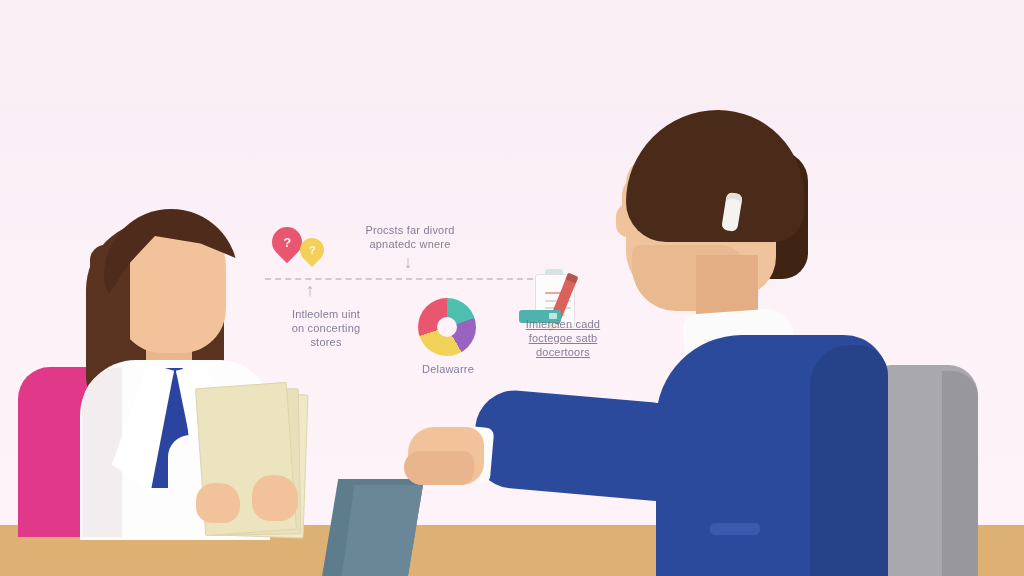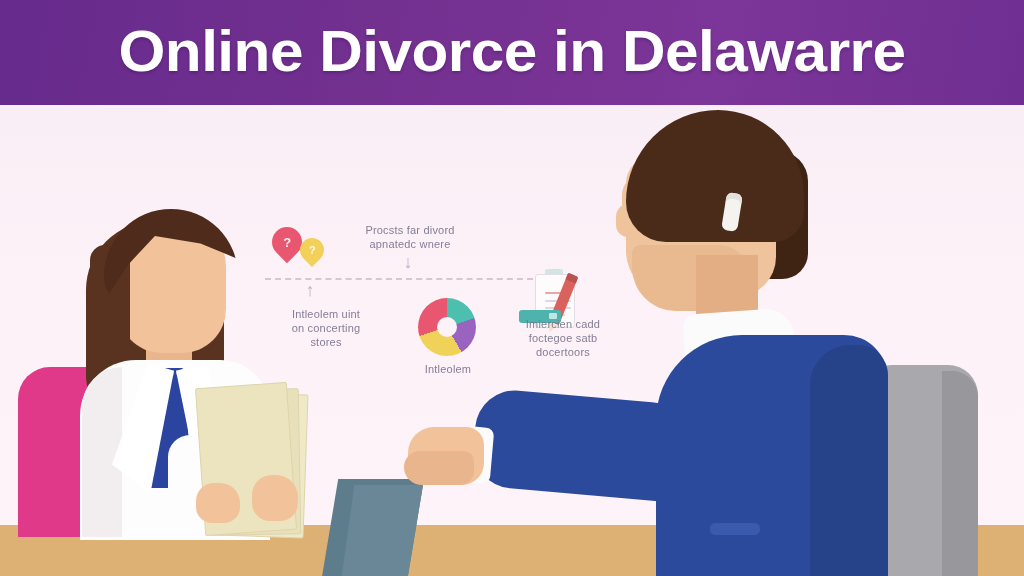--- a/index.html
+++ b/index.html
@@ -318,23 +318,20 @@
     position:absolute;left:22px;top:6px;width:92px;height:132px;
     background:#6a8797;
     clip-path:polygon(20% 0,100% 0,80% 100%,0 100%);
   }
 </style>
 </head>
 <body>
 
 <div id="stage">
 
-  <div id="banner">
-    <div id="banner-title">Online Divorce in Delawarre</div>
-  </div>
 
   <div id="scene">
 
     <div id="desk">
       
     </div>
 
     <div>
 
       <div id="pin-a" class="pin">
@@ -354,40 +351,40 @@
       <div class="arrow ig-text" style="left:290px;top:178px;width:40px;font-size:18px;color:#b0a5bb;">↑</div>
 
       <div class="ig-text" style="left:256px;top:202px;width:140px;">Intleolem uint
 on concerting
 stores</div>
 
       <div id="donut-wrap">
         <div id="donut"></div>
         <div id="donut-hole"></div>
       </div>
-      <div id="donut-label" class="ig-text">Intleolem</div>
+      <div id="donut-label" class="ig-text">Delawarre</div>
 
       <div id="clipboard">
         <div id="clip-top"></div>
         <div id="clip-paper">
           <div id="clip-l1" class="clip-line"></div>
           <div id="clip-l2" class="clip-line"></div>
           <div id="clip-l3" class="clip-line"></div>
           <div id="clip-l4" class="clip-line"></div>
         </div>
       </div>
       <div id="pencil">
         <div id="pencil-cap"></div>
         <div id="pencil-tip"></div>
       </div>
       <div id="teal-bar">
         <div id="teal-bar-dot"></div>
       </div>
 
-      <div class="ig-text" style="left:493px;top:212px;width:140px;">Imiercien cadd
+      <div class="ig-text" style="left:493px;top:212px;width:140px;text-decoration:underline;">Imiercien cadd
 foctegoe satb
 docertoors</div>
     </div>
 
     <div id="woman">
       <div id="chair-pink"></div>
       <div id="chair-pink-shadow"></div>
       <div id="w-hair-back"></div>
       <div id="w-neck"></div>
       <div id="w-face"></div>

